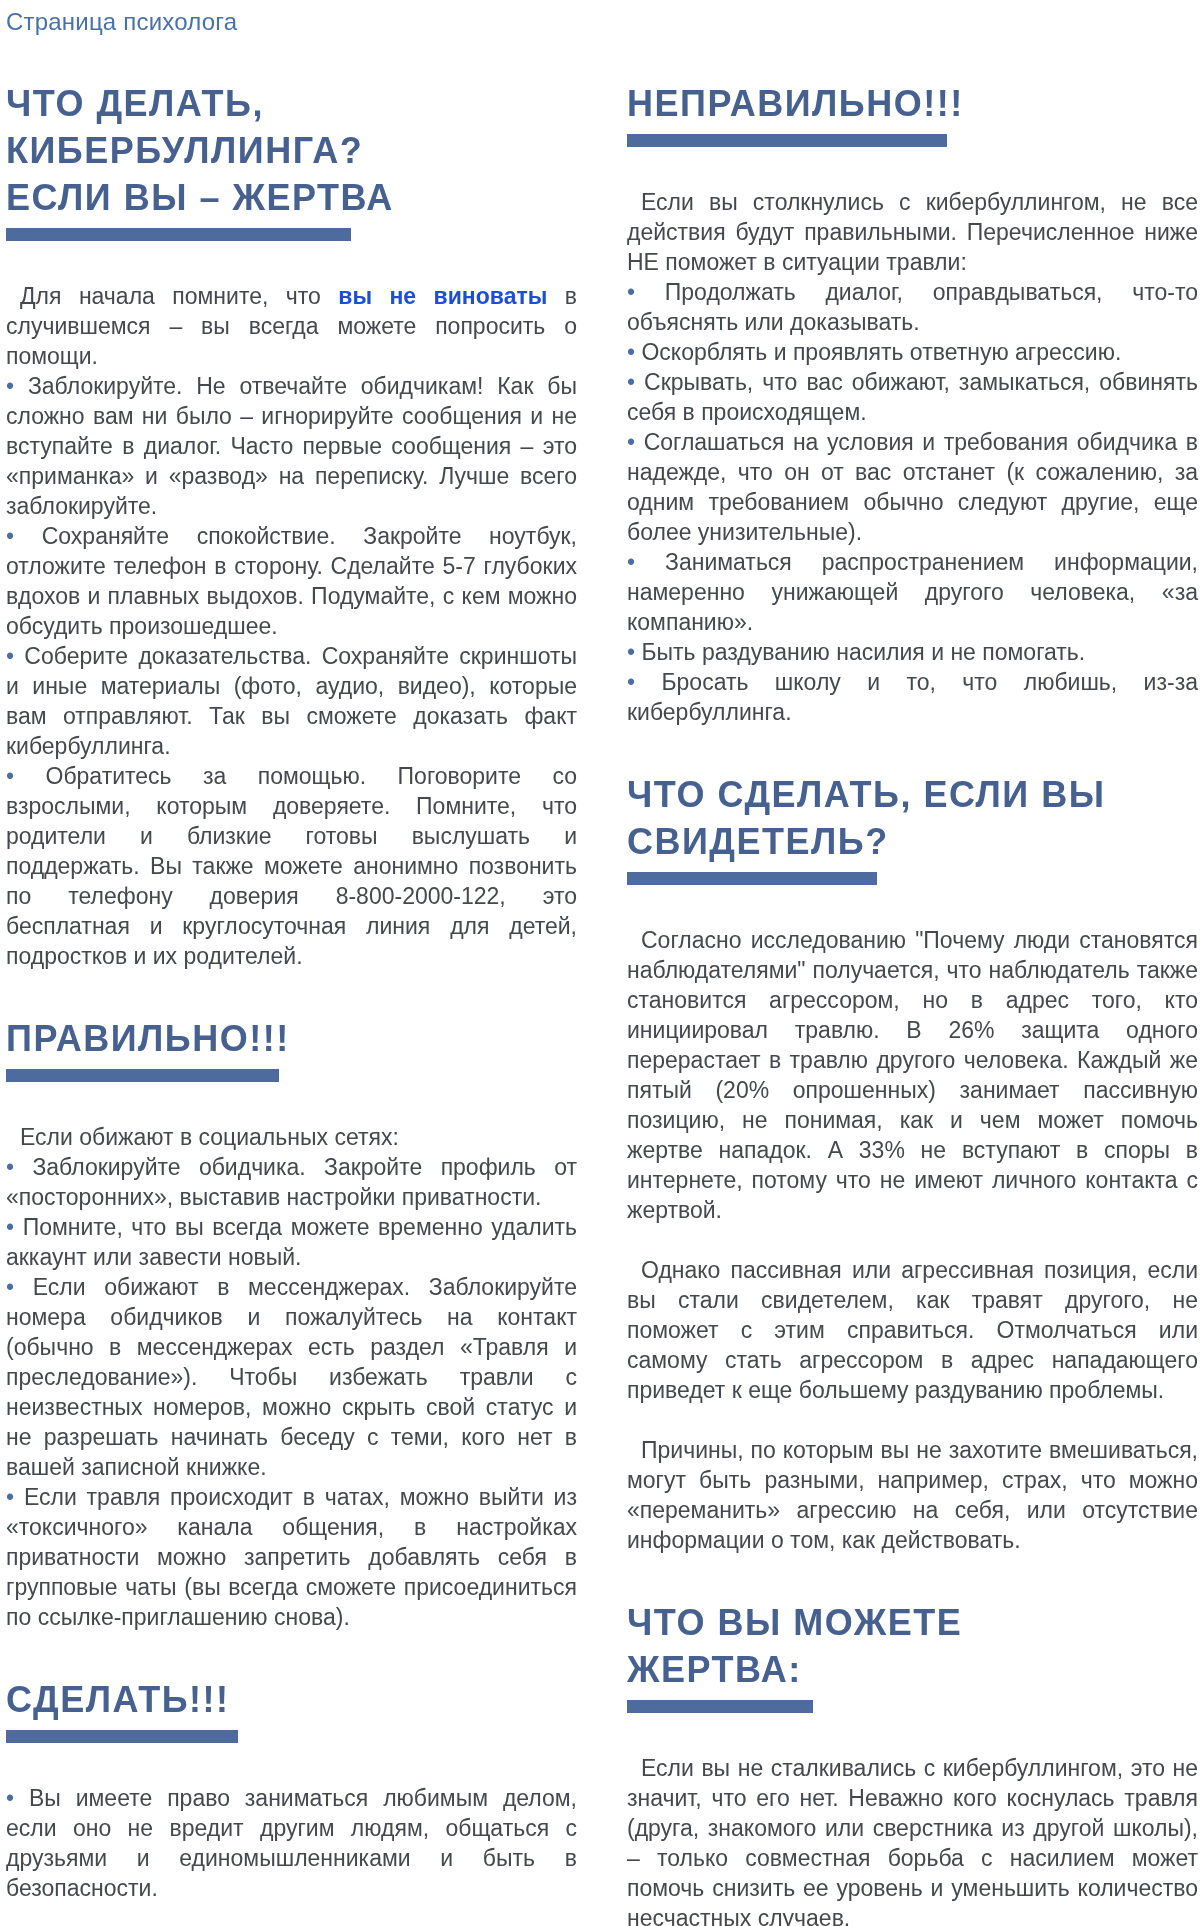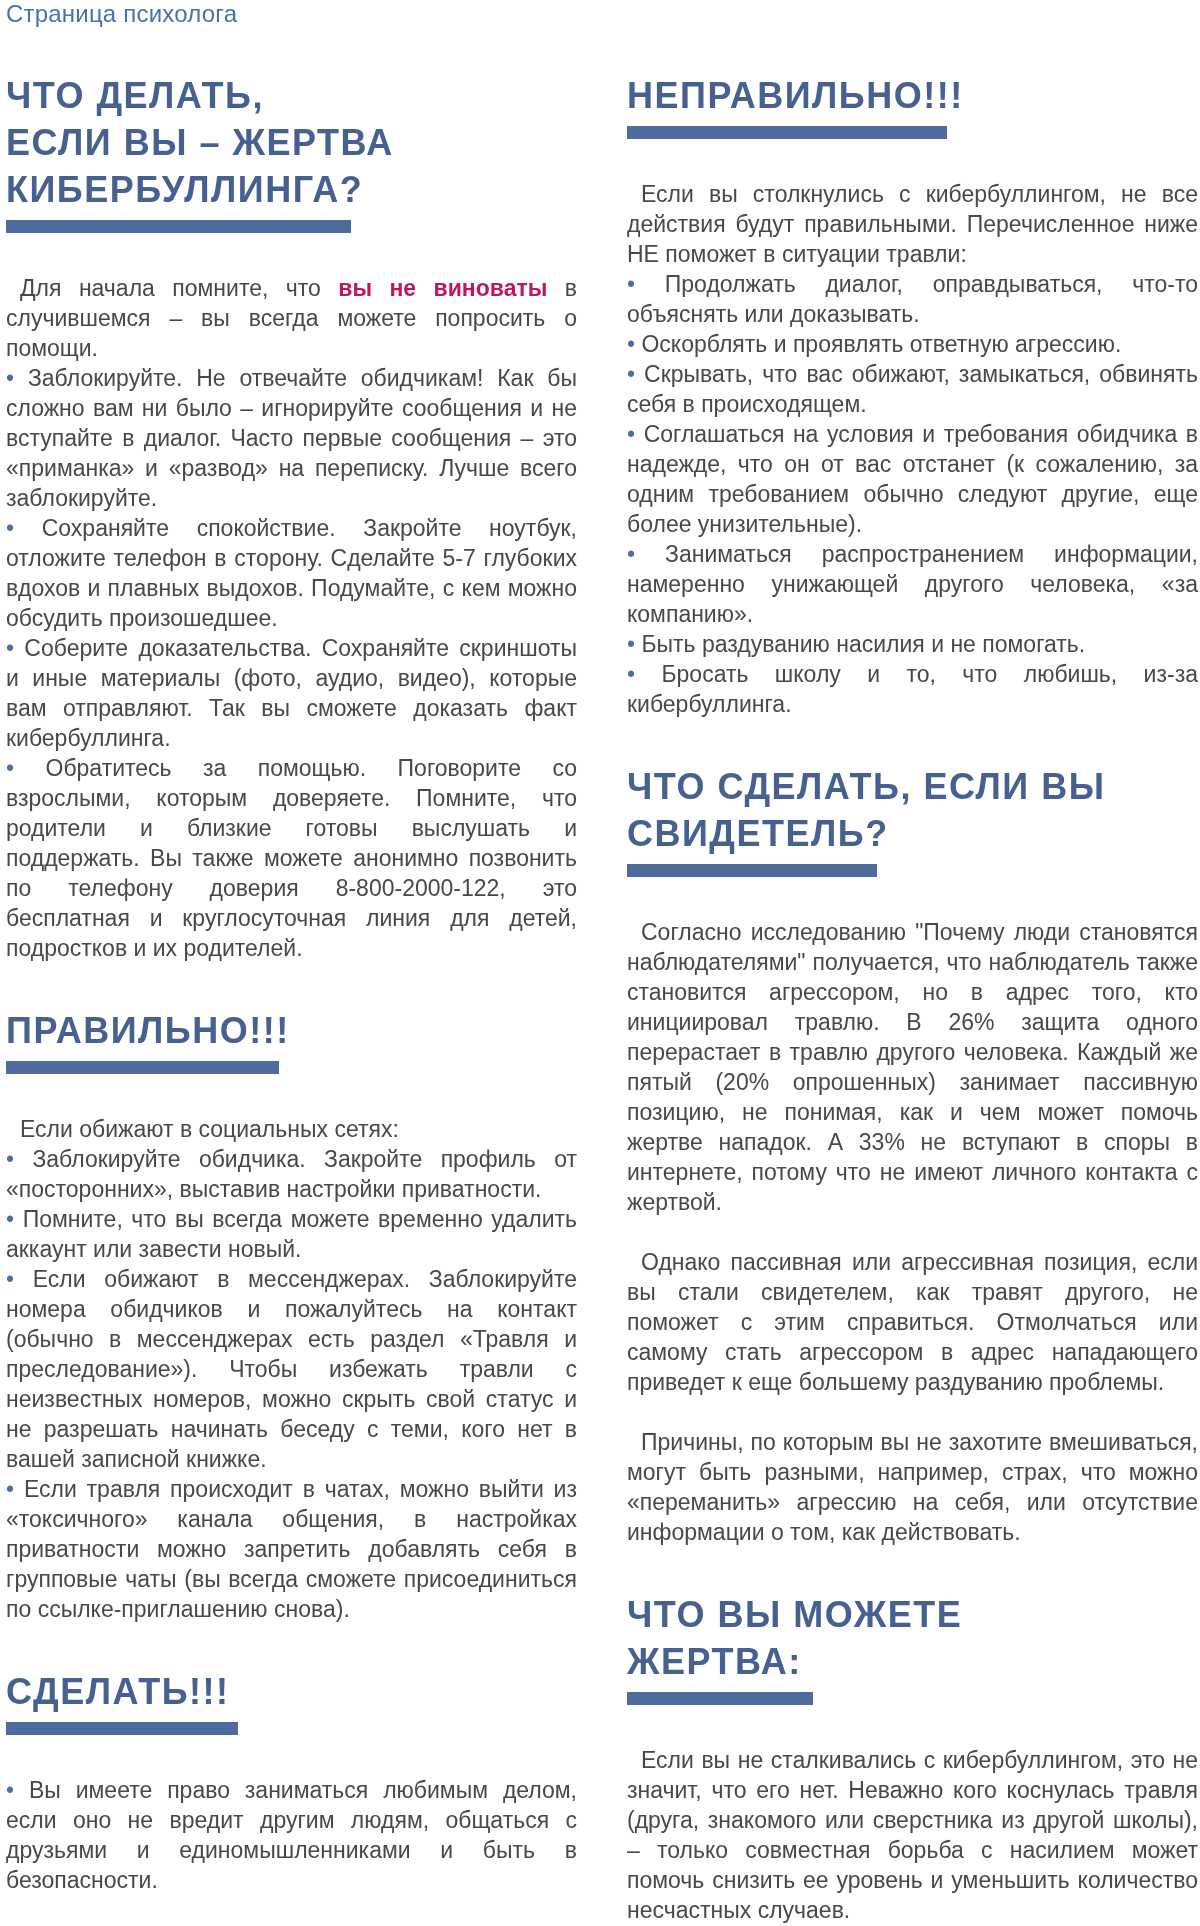--- a/index.html
+++ b/index.html
@@ -3,58 +3,58 @@
 <meta charset="utf-8">
 <style>
   * { margin:0; padding:0; box-sizing:border-box; }
   html, body { background:#ffffff; }
   body {
     width:1200px; height:1926px;
     font-family:"Liberation Sans", sans-serif;
     color:#45484d;
     overflow:hidden;
   }
-  .page { width:1148px; height:1926px; padding:0 5px 0 6px; }
+  .page { width:1148px; height:1926px; padding:8px 5px 0 6px; }
   .top-header {
     font-size:24px; line-height:28px;
     color:#4a70a8; letter-spacing:0.2px;
   }
   .columns { display:flex; gap:50px; align-items:flex-start; }
   .col { width:571px; flex:0 0 auto; }
   .sec { margin-top:44px; }
   .col > .sec:first-child { }
   .h {
     color:#46618f; font-weight:bold;
     font-size:36px; line-height:47px;
     letter-spacing:1.5px;
   }
   .h .hl { display:block; }
   .bar { height:13px; background:#4d6c9d; margin-top:7px; margin-bottom:40px; }
   .para { font-size:23px; line-height:30px; text-align:justify; }
   .para.indent { text-indent:14px; }
   .para.gap { margin-top:30px; }
   .dot { color:#4a6da4; }
-  .para b { color:#be185d; }
+  .para b { color:#1d4ed8; }
 </style>
 </head>
 <body>
 
 <div class="page">
 
   <header class="top-header">Страница психолога</header>
 
   <div class="columns">
 
     <div class="col">
 
       <section class="sec">
         <h1 class="h">
           <span class="hl">ЧТО ДЕЛАТЬ,</span>
+          <span class="hl">КИБЕРБУЛЛИНГА?</span>
           <span class="hl">ЕСЛИ ВЫ – ЖЕРТВА</span>
-          <span class="hl">КИБЕРБУЛЛИНГА?</span>
         </h1>
         <div class="bar" style="width:345px"></div>
         <p class="para indent"><span>Для начала помните, что </span><b>вы не виноваты</b><span> в случившемся – вы всегда можете попросить о помощи.</span></p>
         <p class="para"><span class="dot">•</span> <span>Заблокируйте. Не отвечайте обидчикам! Как бы сложно вам ни было – игнорируйте сообщения и не вступайте в диалог. Часто первые сообщения – это «приманка» и «развод» на переписку. Лучше всего заблокируйте.</span></p>
         <p class="para"><span class="dot">•</span> <span>Сохраняйте спокойствие. Закройте ноутбук, отложите телефон в сторону. Сделайте 5-7 глубоких вдохов и плавных выдохов. Подумайте, с кем можно обсудить произошедшее.</span></p>
         <p class="para"><span class="dot">•</span> <span>Соберите доказательства. Сохраняйте скриншоты и иные материалы (фото, аудио, видео), которые вам отправляют. Так вы сможете доказать факт кибербуллинга.</span></p>
         <p class="para"><span class="dot">•</span> <span>Обратитесь за помощью. Поговорите со взрослыми, которым доверяете. Помните, что родители и близкие готовы выслушать и поддержать. Вы также можете анонимно позвонить по телефону доверия 8-800-2000-122, это бесплатная и круглосуточная линия для детей, подростков и их родителей.</span></p>
       </section>
 
       <section class="sec">

